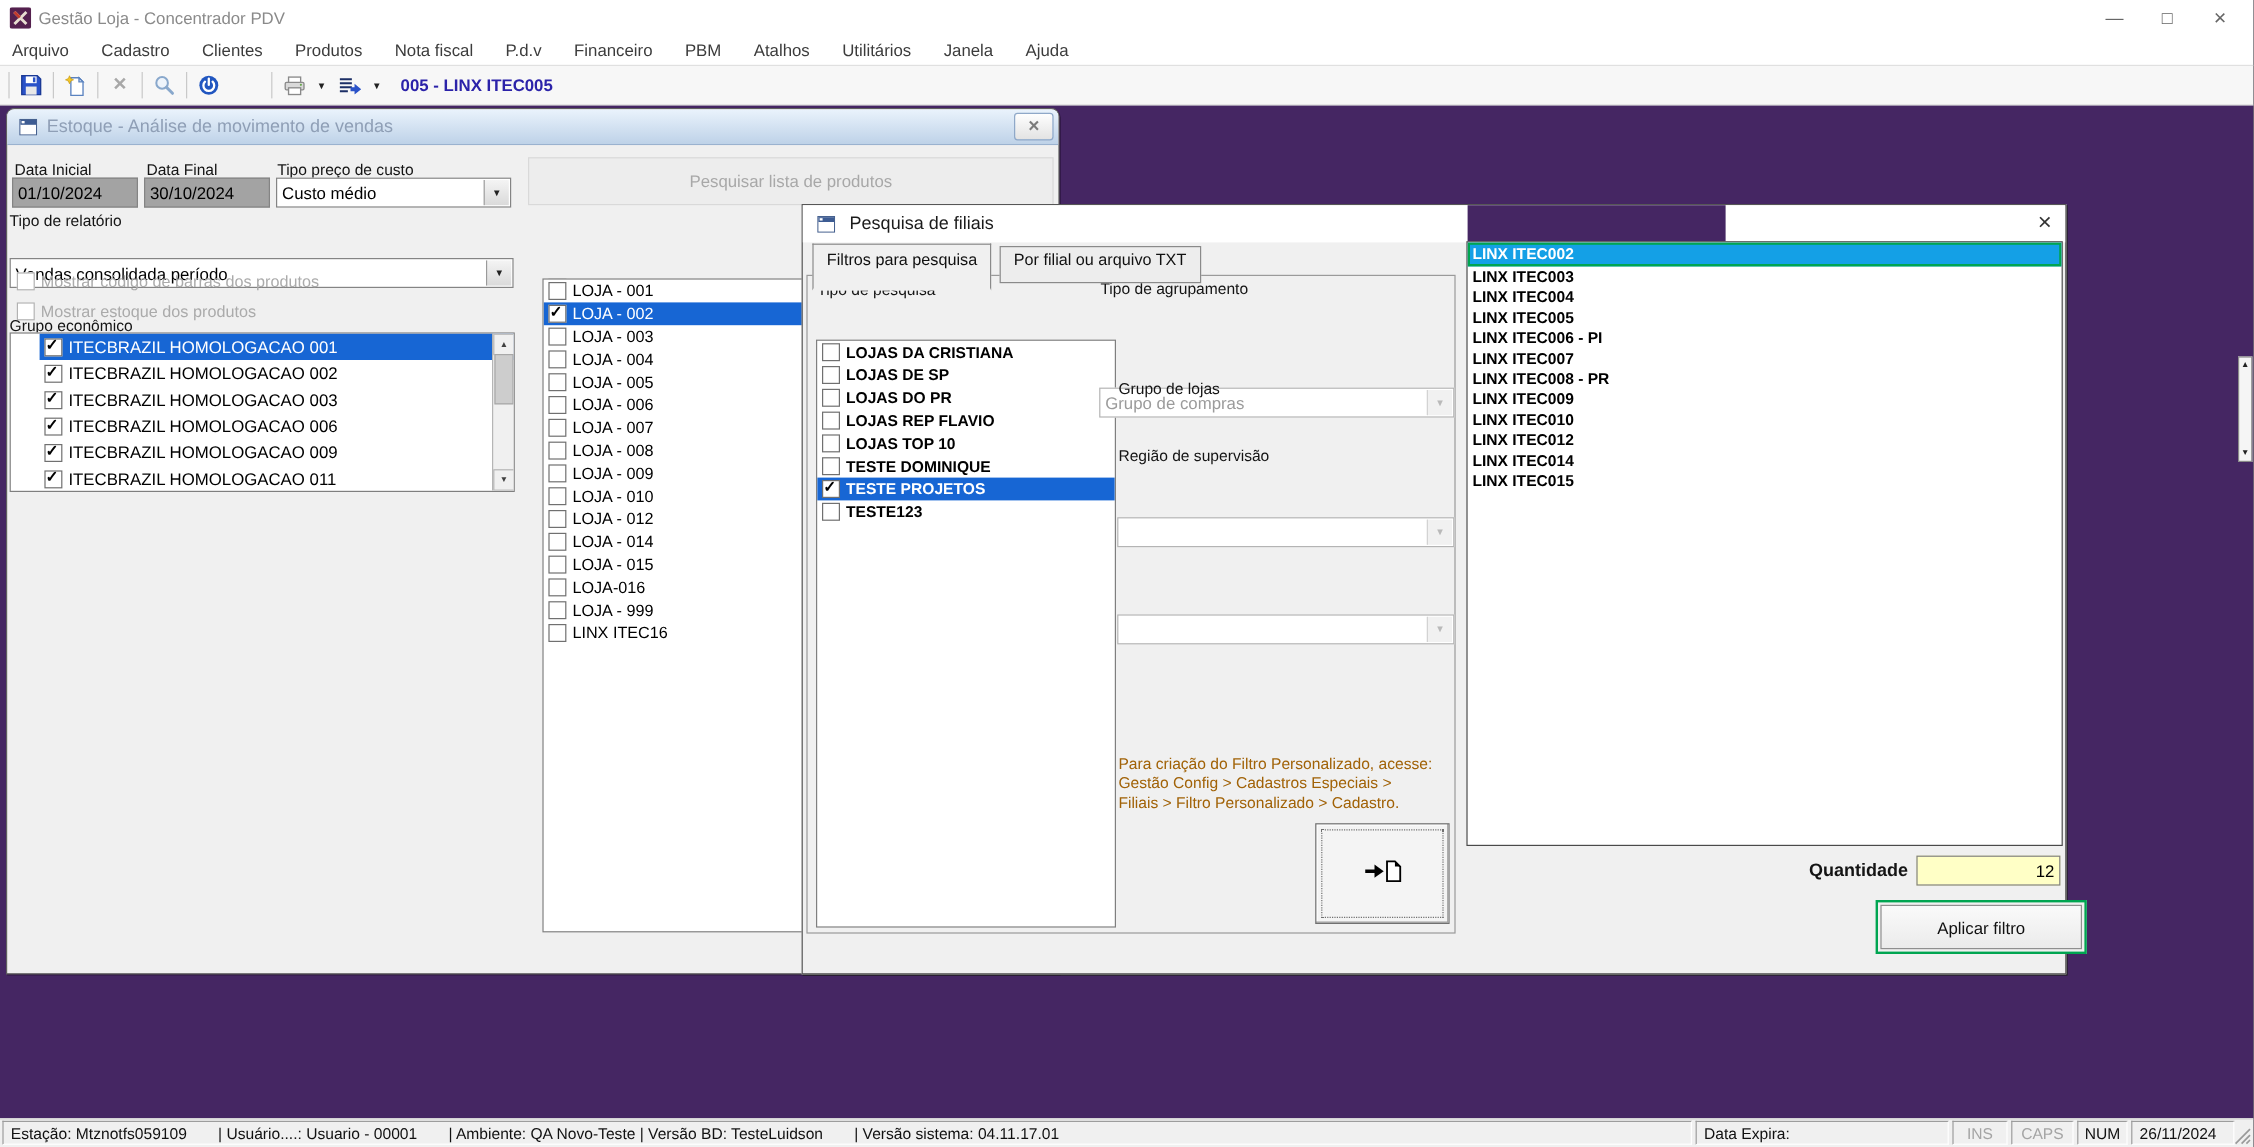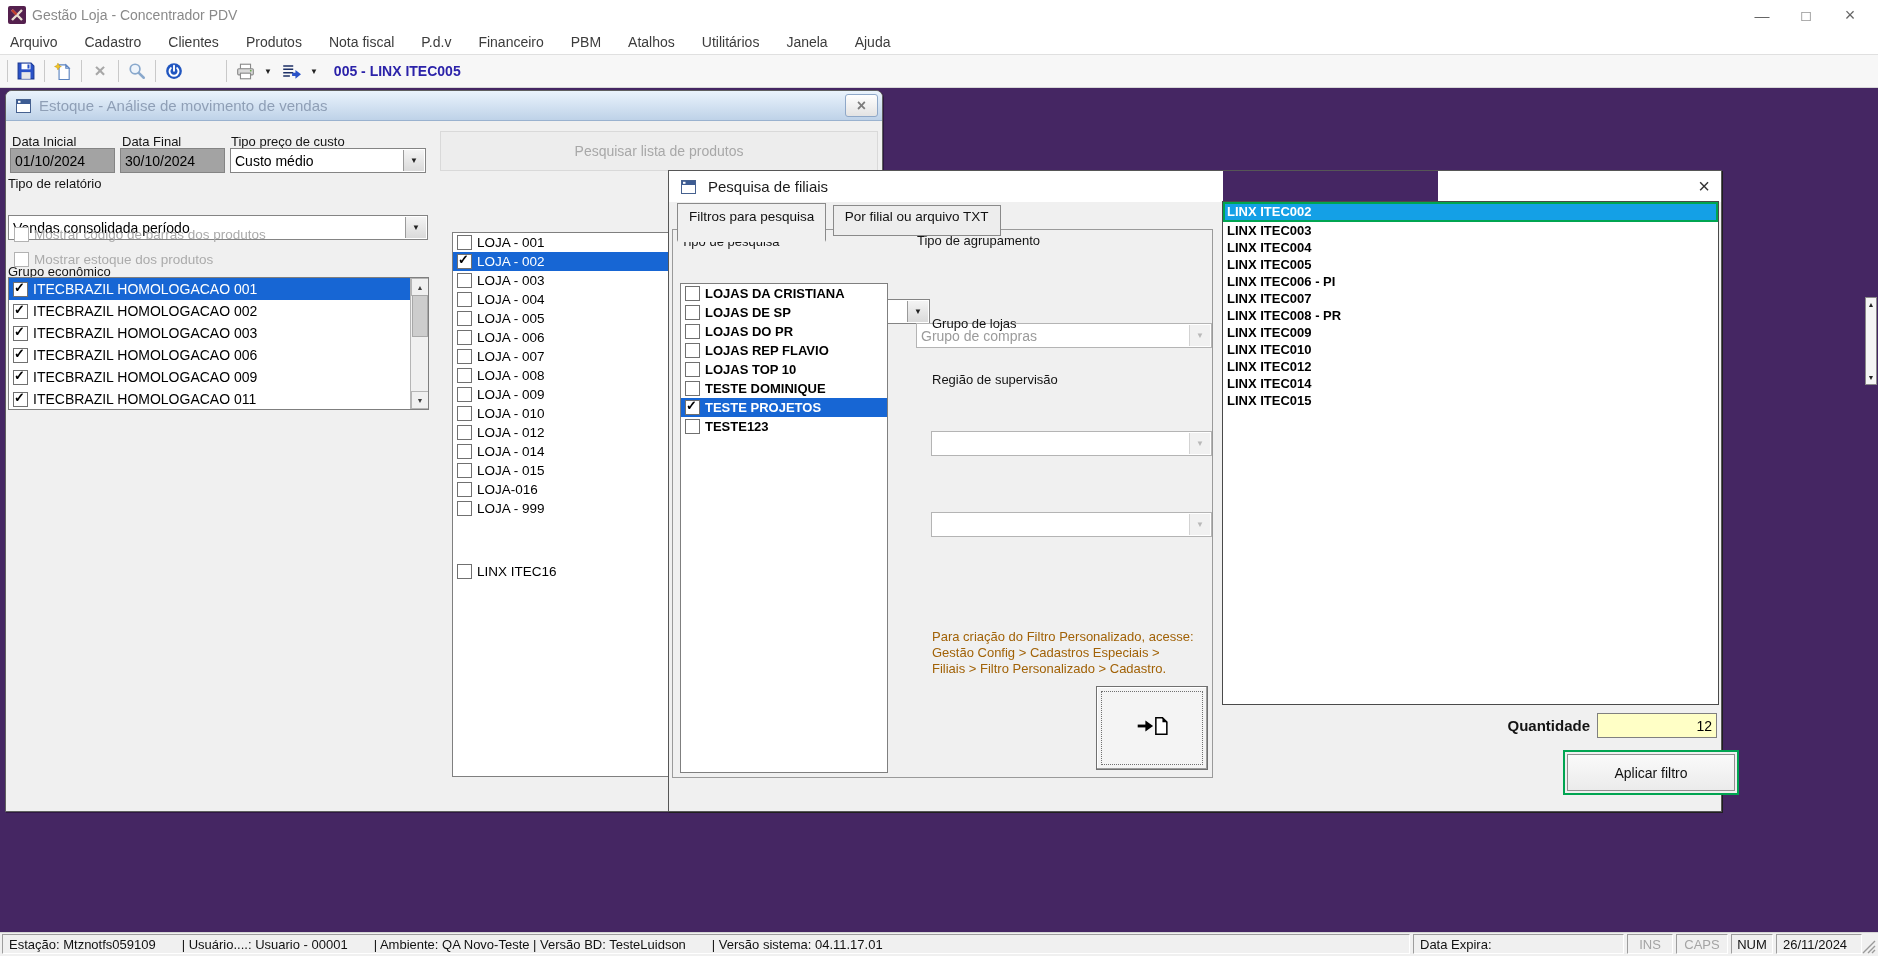--- a/index.html
+++ b/index.html
@@ -208,21 +208,21 @@
         <span class="t">Mostrar código de barras dos produtos</span>
       </div>
 
       <div class="cbline dis" style="height:25px;">
         <span class="cb"></span>
         <span class="t">Mostrar estoque dos produtos</span>
       </div>
     </div>
 
   <div class="abs lbl" style="left:8px;top:264px;">Grupo econômico</div>
-  <div class="abs listbox" style="left:8px;top:277px;width:421px;height:133px;position:absolute;">
+  <div class="abs listbox" style="left:8px;top:277px;width:421px;height:133px;position:absolute;padding-left:24px;">
 
     <div class="sb">
       <div class="b" style="top:0;">▲</div>
       <div class="thumb"></div>
       <div class="b" style="bottom:0;">▼</div>
     </div>
 
       <div class="row sel">
         <span class="cb on"></span>
         <span>ITECBRAZIL HOMOLOGACAO 001</span>
@@ -328,21 +328,21 @@
       <div class="row" style="height:19px;font-size:13.5px;">
         <span class="cb"></span>
         <span>LOJA-016</span>
       </div>
 
       <div class="row" style="height:19px;font-size:13.5px;">
         <span class="cb"></span>
         <span>LOJA - 999</span>
       </div>
 
-      <div class="row" style="height:19px;font-size:13.5px;margin-top:44px;">
+      <div class="row" style="height:19px;font-size:13.5px;">
         <span class="cb"></span>
         <span>LINX ITEC16</span>
       </div>
     </div>
 
   <div class="abs dialog"></div>
   <div class="abs dlgtitle">
     <span style="margin-left:12px;display:flex;">
         <svg width="15" height="14" viewBox="0 0 15 14">
           <rect x="0.5" y="0.5" width="14" height="13" fill="#fff" stroke="#46618f"></rect>
@@ -359,21 +359,21 @@
     <span class="tab active">Filtros para pesquisa</span>
     <span class="tab inactive">Por filial ou arquivo TXT</span>
   </div>
   <div class="abs tabpage"></div>
 
   <div class="abs lbl" style="left:681px;top:234px;">Tipo de pesquisa</div>
   <div class="abs combo" style="left:680px;top:249px;width:250px;height:25px;">
     <span>Personalizado</span>
     <span class="arrow">▼</span>
   </div>
-  <div class="abs listbox" style="left:680px;top:283px;width:208px;height:490px;text-align:right;">
+  <div class="abs listbox" style="left:680px;top:283px;width:250px;height:490px;text-align:right;">
 
       <div class="frow">
         <span class="cb"></span>
         <span>LOJAS DA CRISTIANA</span>
       </div>
 
       <div class="frow">
         <span class="cb"></span>
         <span>LOJAS DE SP</span>
       </div>

